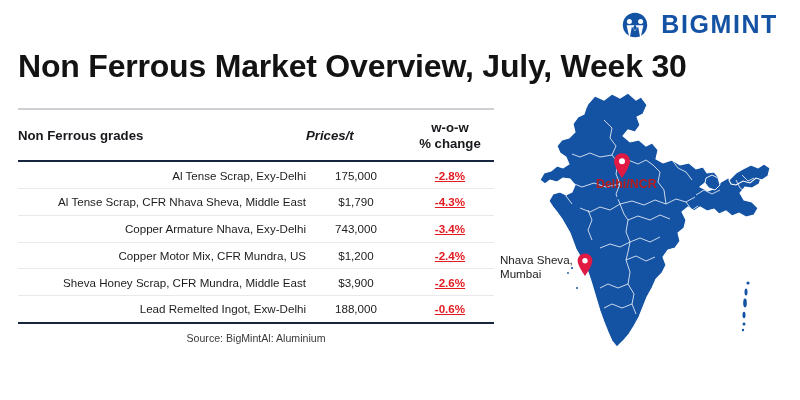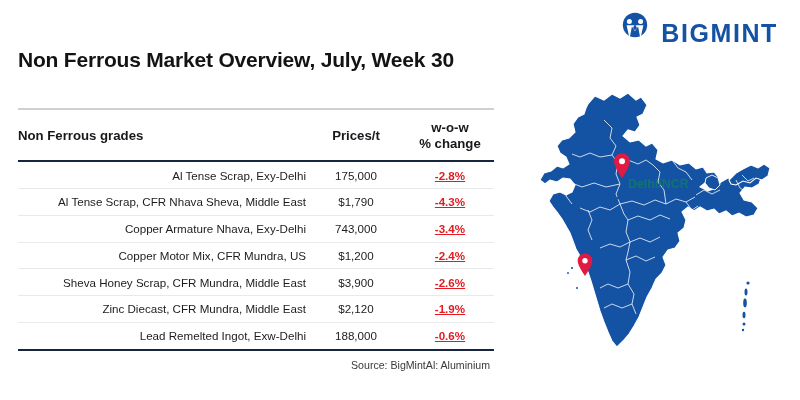--- a/index.html
+++ b/index.html
@@ -16,38 +16,38 @@
     position: relative;
     color: #1a1a1a;
   }
 
   
   #brand-logo {
     position: absolute;
     top: 12px;
     right: 22px;
     display: flex;
-    align-items: flex-end;
+    align-items: flex-start;
     gap: 11px;
   }
   #brand-logo .mark { display: block; }
   #brand-logo .wordmark {
     font-size: 25px;
     font-weight: bold;
     letter-spacing: 1.6px;
     color: #1452A3;
     line-height: 1;
   }
 
   
   #page-title {
     position: absolute;
     left: 18px;
     top: 48px;
-    font-size: 21px;
+    font-size: 32px;
     font-weight: bold;
     color: #131313;
     letter-spacing: -0.2px;
     white-space: nowrap;
   }
 
   
   #data-table-wrap {
     position: absolute;
     left: 18px;
@@ -66,41 +66,41 @@
   thead tr.head-row th {
     border-top: 2px solid #cfcfd4;
     border-bottom: 2.5px solid #17253f;
     padding: 10px 0 9px 0;
     font-size: 13.2px;
     font-weight: bold;
     color: #16181c;
     vertical-align: middle;
   }
   th.h-name  { text-align: left; padding-left: 4px; }
-  th.h-price { text-align: center; }
+  th.h-price { text-align: left; font-style: italic; }
   th.h-wow   { text-align: center; line-height: 1.18; }
 
   tbody tr td {
     border-bottom: 1px solid #e9e9ec;
     padding: 6.4px 0;
     font-size: 11.6px;
     color: #1c1c1c;
     vertical-align: middle;
     height: 25px;
   }
   tbody tr:last-child td { border-bottom: 2.5px solid #17253f; }
 
   td.d-name  { text-align: right; padding-left: 4px; }
   td.d-price { text-align: center; }
   td.d-wow   { text-align: center; font-weight: bold; color: #e31b20; font-size: 11.6px; text-decoration: underline; }
 
   
   #table-footer {
     display: flex;
-    justify-content: flex-end;
+    justify-content: center;
     align-items: baseline;
     padding: 8px 4px 0 4px;
     font-size: 10.6px;
     color: #3a3a3a;
   }
 
   
   #map-panel {
     position: absolute;
     left: 500px;
@@ -112,24 +112,23 @@
 
   .map-pin-label {
     position: absolute;
     font-size: 11.6px;
     line-height: 1.25;
     white-space: pre-line;
   }
   #label-delhi {
     left: 96px;
     top: 117px;
-    color: #0f766e;
+    color: #b91c1c;
     font-weight: bold;
     font-size: 12.4px;
-    margin-left: 32px;
   }
   #label-nhava {
     left: 0px;
     top: 193px;
     color: #1b1b1b;
     text-align: left;
   }
 </style>
 </head>
 <body>
@@ -184,25 +183,20 @@
         </tr>
         <tr>
           <td class="d-name">Copper Motor Mix, CFR Mundra, US</td>
           <td class="d-price">$1,200</td>
           <td class="d-wow">-2.4%</td>
         </tr>
         <tr>
           <td class="d-name">Sheva Honey Scrap, CFR Mundra, Middle East</td>
           <td class="d-price">$3,900</td>
           <td class="d-wow">-2.6%</td>
-        </tr>
-        <tr>
-          <td class="d-name">Zinc Diecast, CFR Mundra, Middle East</td>
-          <td class="d-price">$2,120</td>
-          <td class="d-wow">-1.9%</td>
         </tr>
         <tr>
           <td class="d-name">Lead Remelted Ingot, Exw-Delhi</td>
           <td class="d-price">188,000</td>
           <td class="d-wow">-0.6%</td>
         </tr>
       </tbody>
   </table>
 
   <div id="table-footer">
@@ -297,13 +291,15 @@
       <circle cx="0" cy="5.2" r="3" fill="#ffffff"></circle>
     </g>
 
     <g transform="translate(85,196)">
       <path d="M 0 20 C 0 20 -7.4 9.6 -7.4 4.8 A 7.4 7.4 0 0 1 7.4 4.8 C 7.4 9.6 0 20 0 20 Z" fill="#e01a43"></path>
       <circle cx="0" cy="4.8" r="2.7" fill="#ffffff"></circle>
     </g>
   </svg>
 
   <div class="map-pin-label" id="label-delhi">Delhi/NCR</div>
+  <div class="map-pin-label" id="label-nhava">Nhava Sheva,
+Mumbai</div>
 </div>
 
 </body></html>

